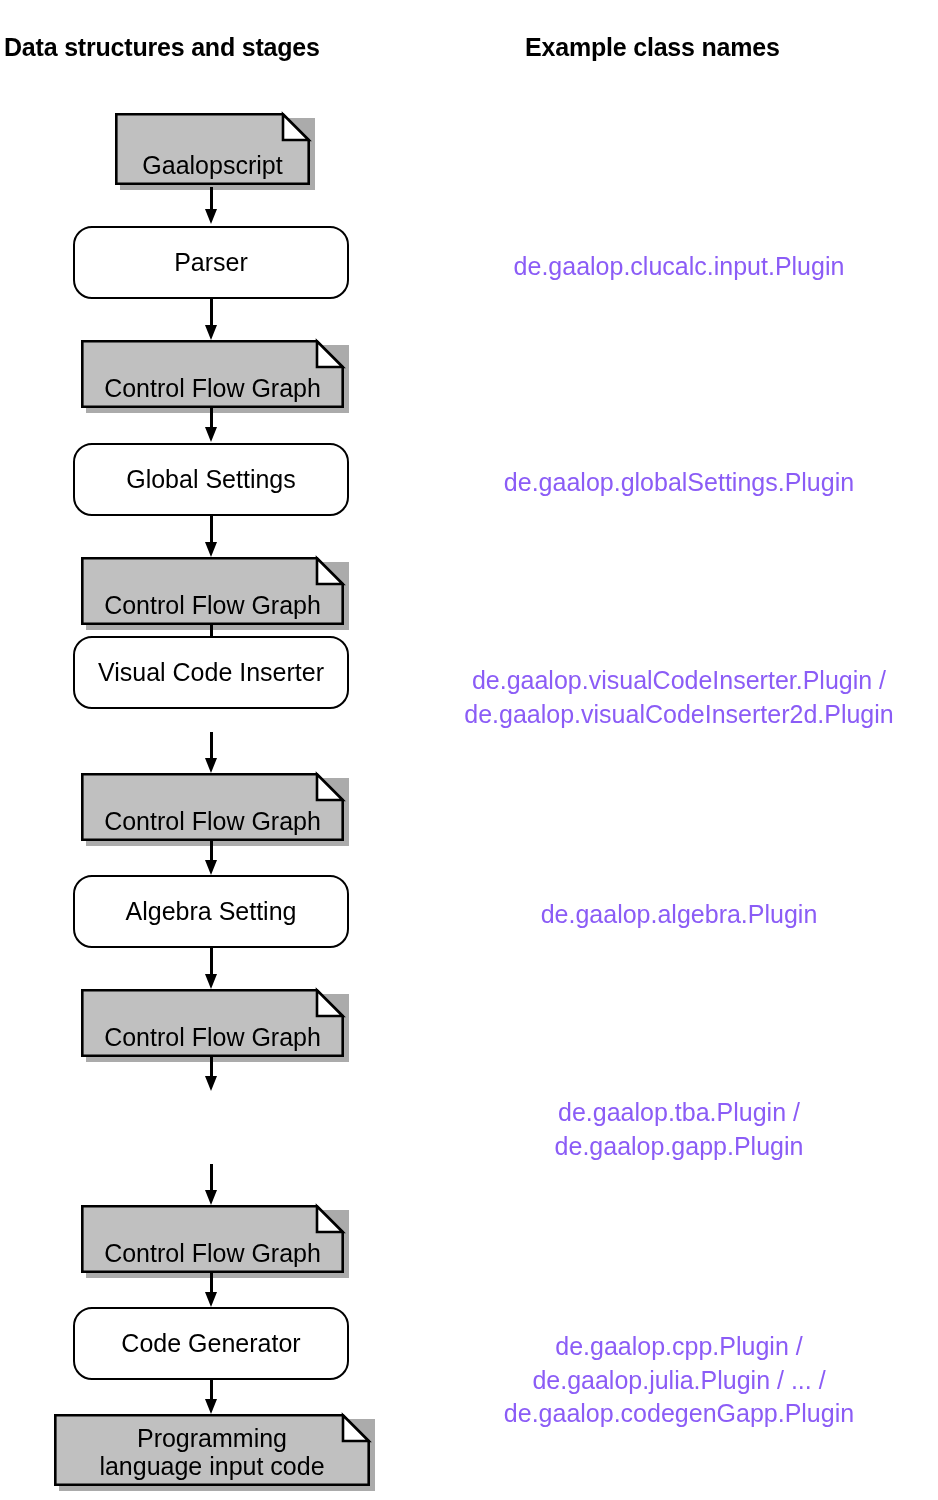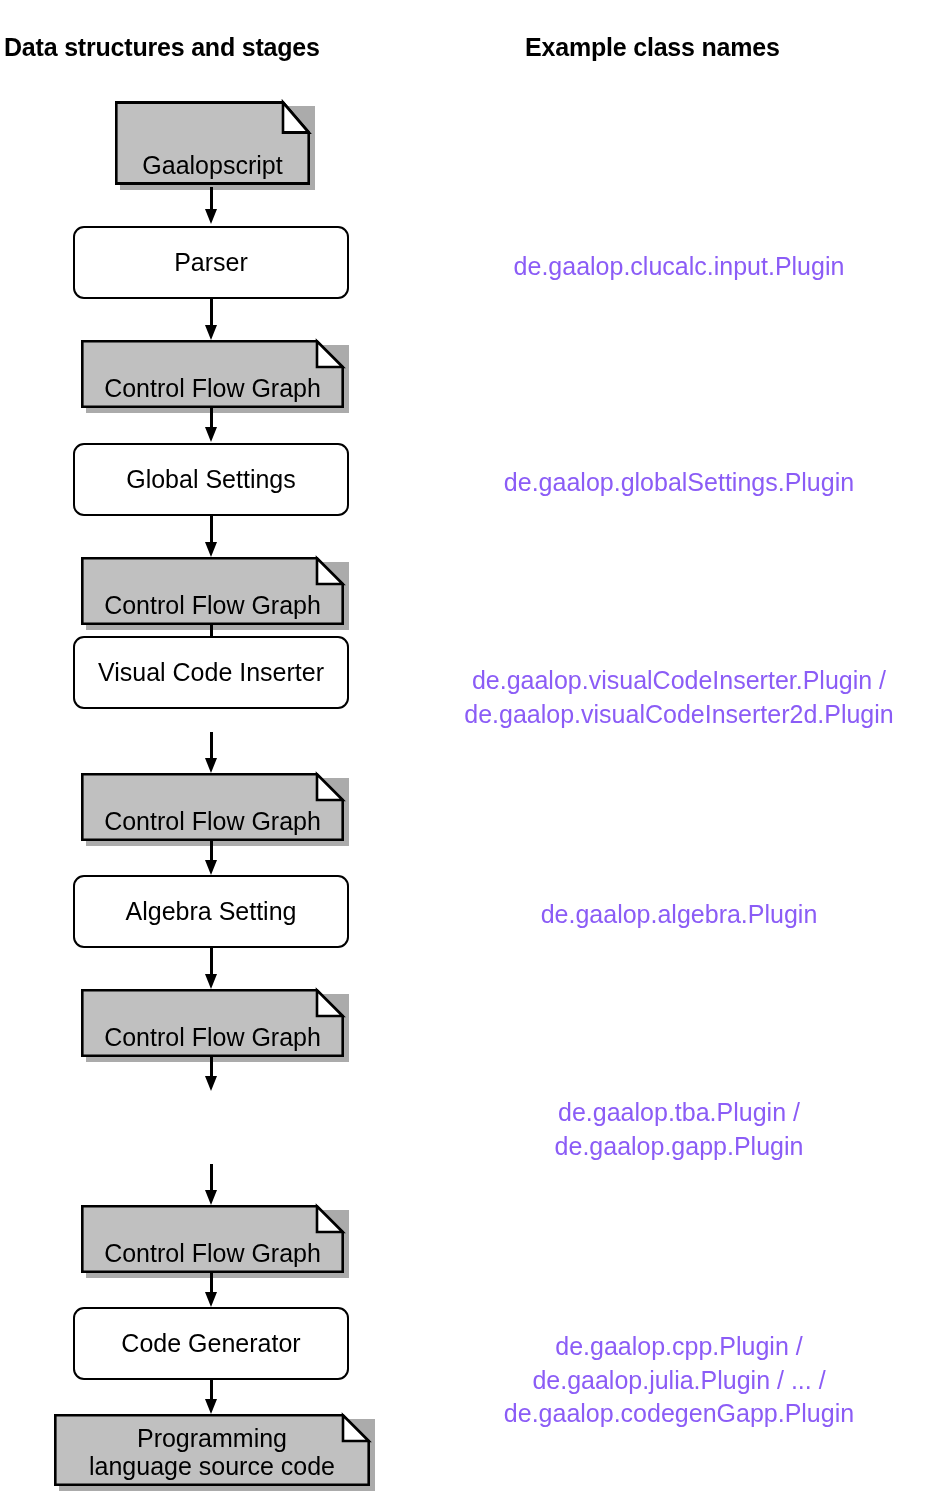--- a/index.html
+++ b/index.html
@@ -37,21 +37,21 @@
   }
 
   
   .node-process {
     position: absolute;
     box-sizing: border-box;
     left: 73px;
     width: 276px;
     background: #ffffff;
     border: 2.2px solid #000000;
-    border-radius: 11px;
+    border-radius: 19px;
     display: flex;
     align-items: center;
     justify-content: center;
   }
   .node-process .node-label {
     font-size: 25px;
     color: #000000;
     white-space: nowrap;
     line-height: 1.05;
   }
@@ -139,21 +139,21 @@
   }
 </style>
 </head>
 <body>
 
 <div id="header-left" class="col-header">Data structures and stages</div>
 <div id="header-right" class="col-header">Example class names</div>
 
 <div id="flow-column">
 
-  <div class="node-doc" style="left:115px; top:101px; width:195px; height:84px;text-decoration:underline;">
+  <div class="node-doc" style="left:115px; top:113px; width:195px; height:72px;text-decoration:underline;">
     <div class="doc-shadow"></div>
     <div class="doc-body">
       <svg viewBox="0 0 195 72" preserveAspectRatio="none">
         <path d="M1.3,1.3 H168 L193.7,27 V70.7 H1.3 Z" fill="#c0c0c0" stroke="#000000" stroke-width="2.6" stroke-linejoin="miter"></path>
         <path d="M168,1.3 V27 H193.7 Z" fill="#ffffff" stroke="#000000" stroke-width="2.6" stroke-linejoin="miter"></path>
       </svg>
       <div class="doc-text">Gaalopscript</div>
     </div>
   </div>
 
@@ -295,21 +295,21 @@
 
   <div class="node-doc two-line" style="left:54px; top:1414px; width:316px; height:72px;">
     <div class="doc-shadow"></div>
     <div class="doc-body">
       <svg viewBox="0 0 316 72" preserveAspectRatio="none">
         <path d="M1.3,1.3 H289 L314.7,27 V70.7 H1.3 Z" fill="#c0c0c0" stroke="#000000" stroke-width="2.6" stroke-linejoin="miter"></path>
         <path d="M289,1.3 V27 H314.7 Z" fill="#ffffff" stroke="#000000" stroke-width="2.6" stroke-linejoin="miter"></path>
       </svg>
       <div class="doc-text">
         <div>Programming</div>
-        <div>language source code</div>
+        <div>language input code</div>
       </div>
     </div>
   </div>
 
 </div>
 
 <div class="class-names" style="top:250px;">de.gaalop.clucalc.input.Plugin</div>
 <div class="class-names" style="top:466px;">de.gaalop.globalSettings.Plugin</div>
 <div class="class-names" style="top:664px;">de.gaalop.visualCodeInserter.Plugin /
 de.gaalop.visualCodeInserter2d.Plugin</div>

